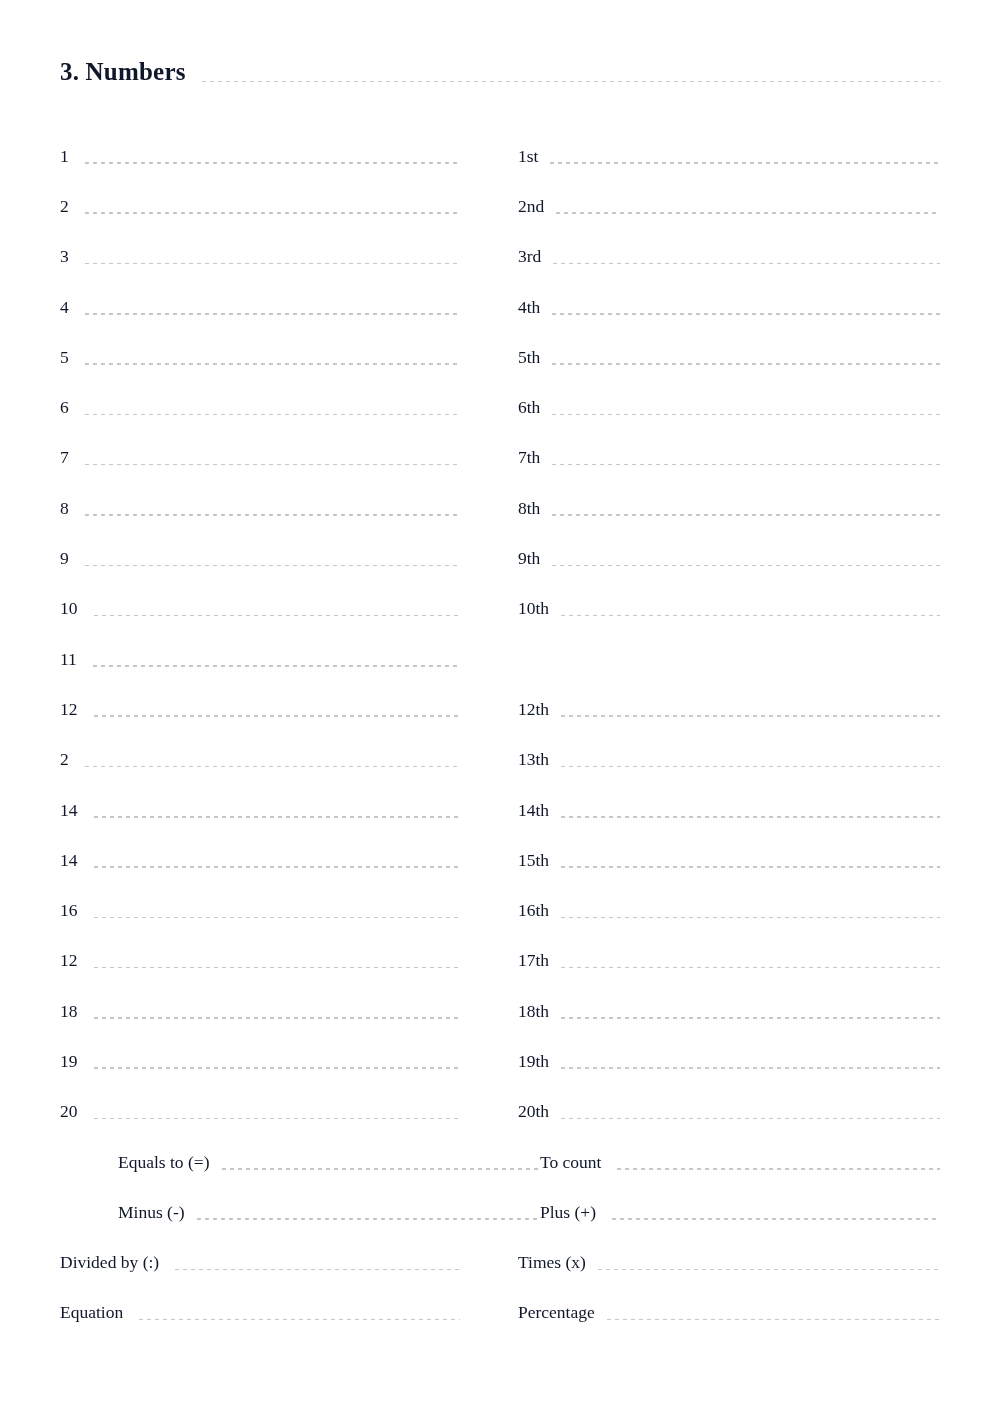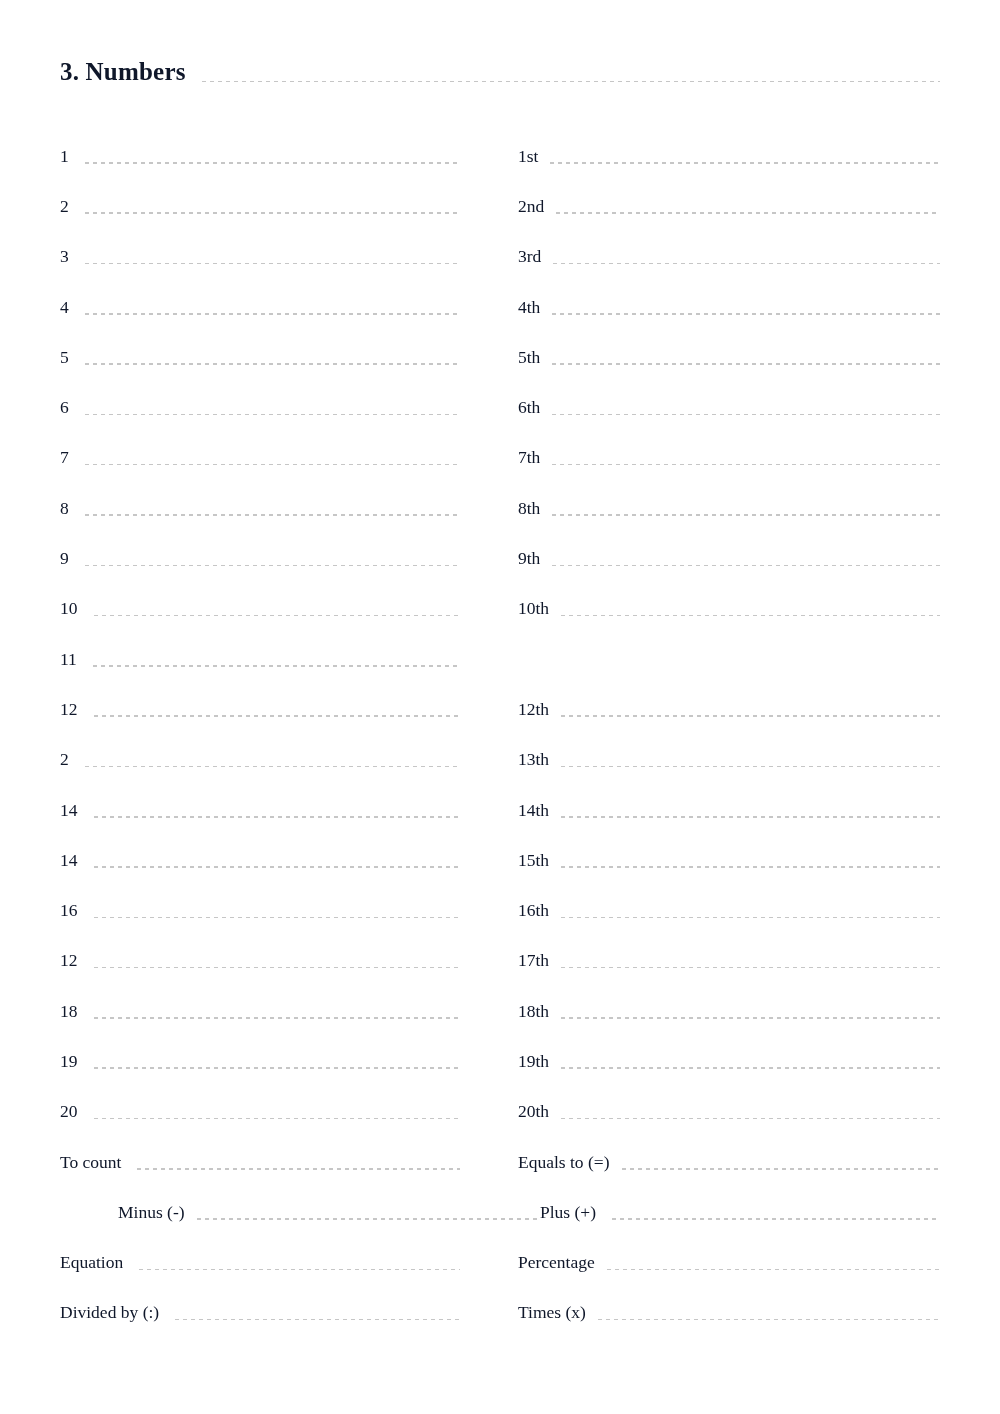--- a/index.html
+++ b/index.html
@@ -274,57 +274,57 @@
         <span class="label">20</span>
         <span class="dots"></span>
       </div>
       <div class="cell right">
         <span class="label">20th</span>
         <span class="dots"></span>
       </div>
     </div>
 
     <div class="row">
+      <div class="cell right">
+        <span class="label">Equals to (=)</span>
+        <span class="dots"></span>
+      </div>
       <div class="cell left">
         <span class="label">To count</span>
         <span class="dots"></span>
       </div>
-      <div class="cell right">
-        <span class="label">Equals to (=)</span>
-        <span class="dots"></span>
-      </div>
     </div>
 
     <div class="row">
       <div class="cell right">
         <span class="label">Minus (-)</span>
         <span class="dots"></span>
       </div>
       <div class="cell left">
         <span class="label">Plus (+)</span>
         <span class="dots"></span>
       </div>
     </div>
 
     <div class="row">
       <div class="cell left">
+        <span class="label">Divided by (:)</span>
+        <span class="dots"></span>
+      </div>
+      <div class="cell right">
+        <span class="label">Times (x)</span>
+        <span class="dots"></span>
+      </div>
+    </div>
+
+    <div class="row">
+      <div class="cell left">
         <span class="label">Equation</span>
         <span class="dots"></span>
       </div>
       <div class="cell right">
         <span class="label">Percentage</span>
-        <span class="dots"></span>
-      </div>
-    </div>
-
-    <div class="row">
-      <div class="cell left">
-        <span class="label">Divided by (:)</span>
-        <span class="dots"></span>
-      </div>
-      <div class="cell right">
-        <span class="label">Times (x)</span>
         <span class="dots"></span>
       </div>
     </div>
 
   </div>
 </div>
 
 </body></html>

